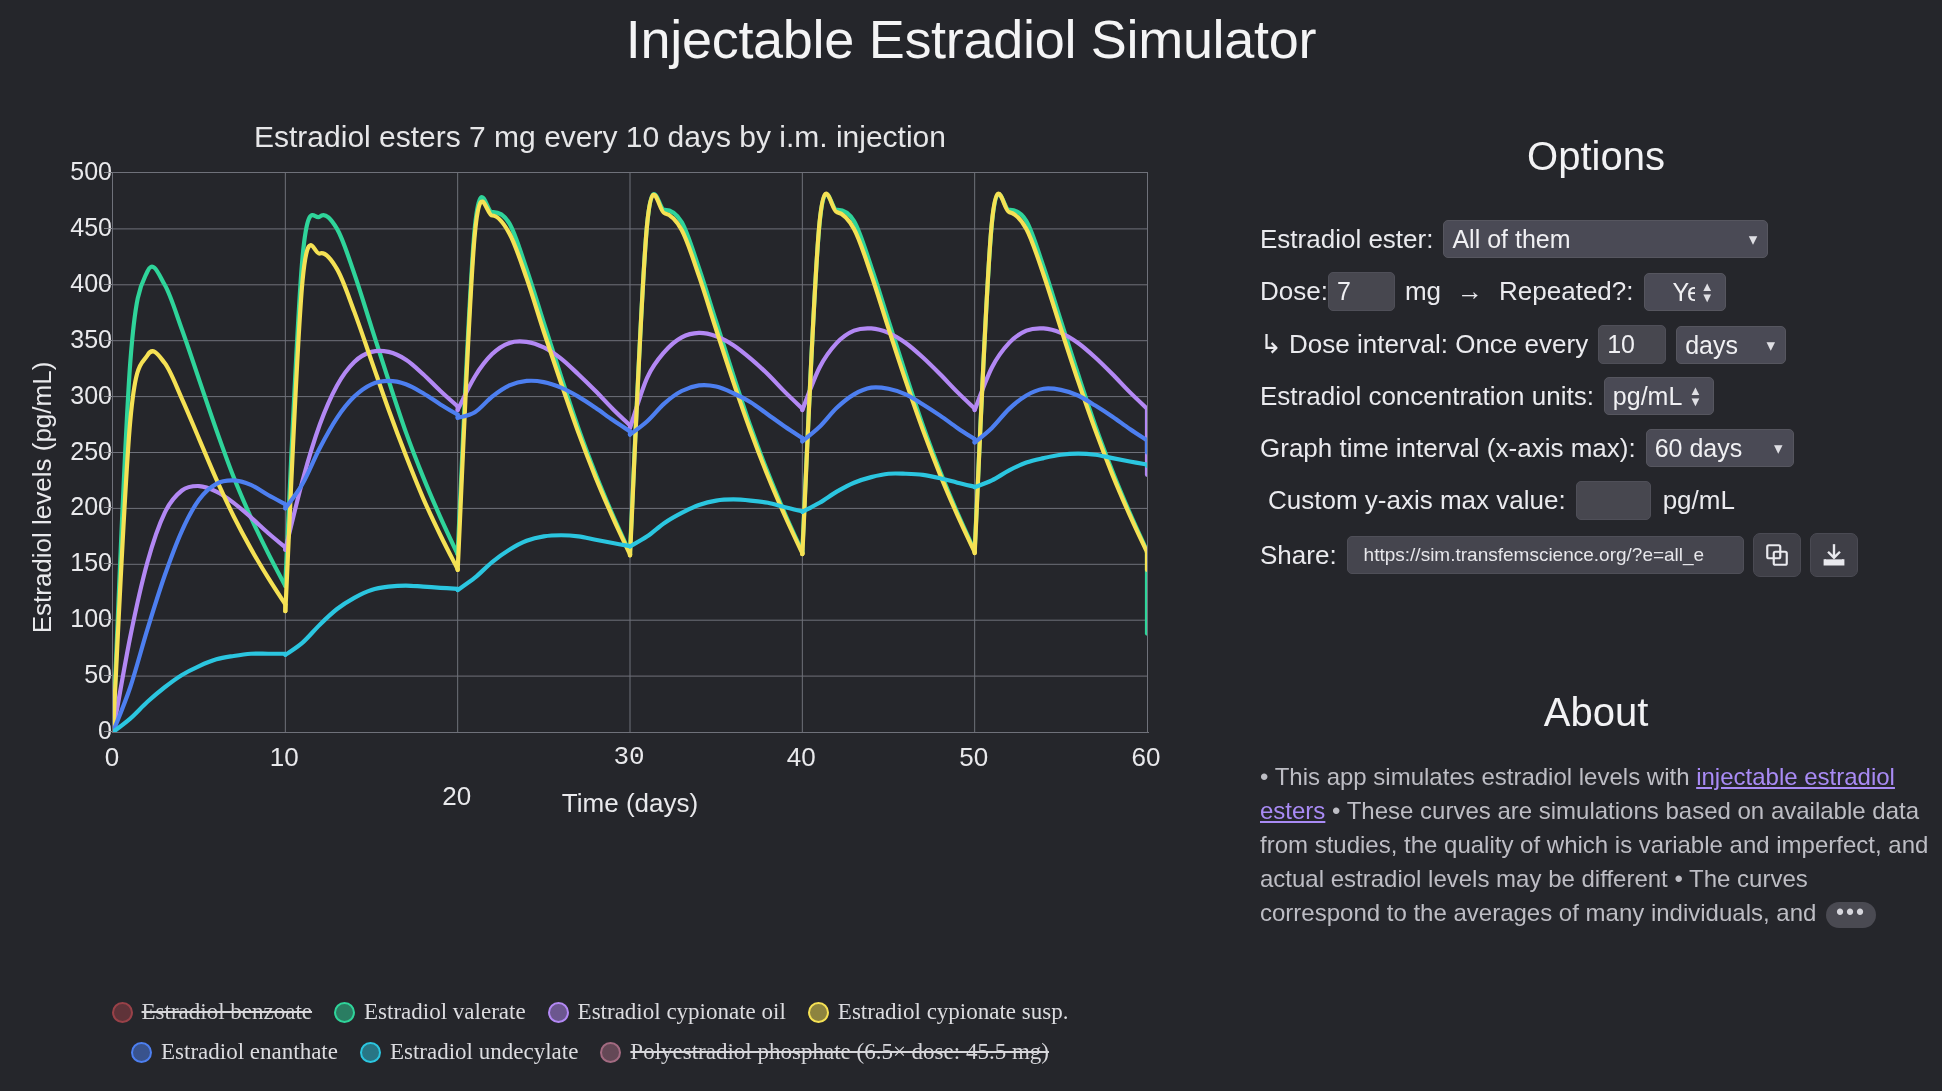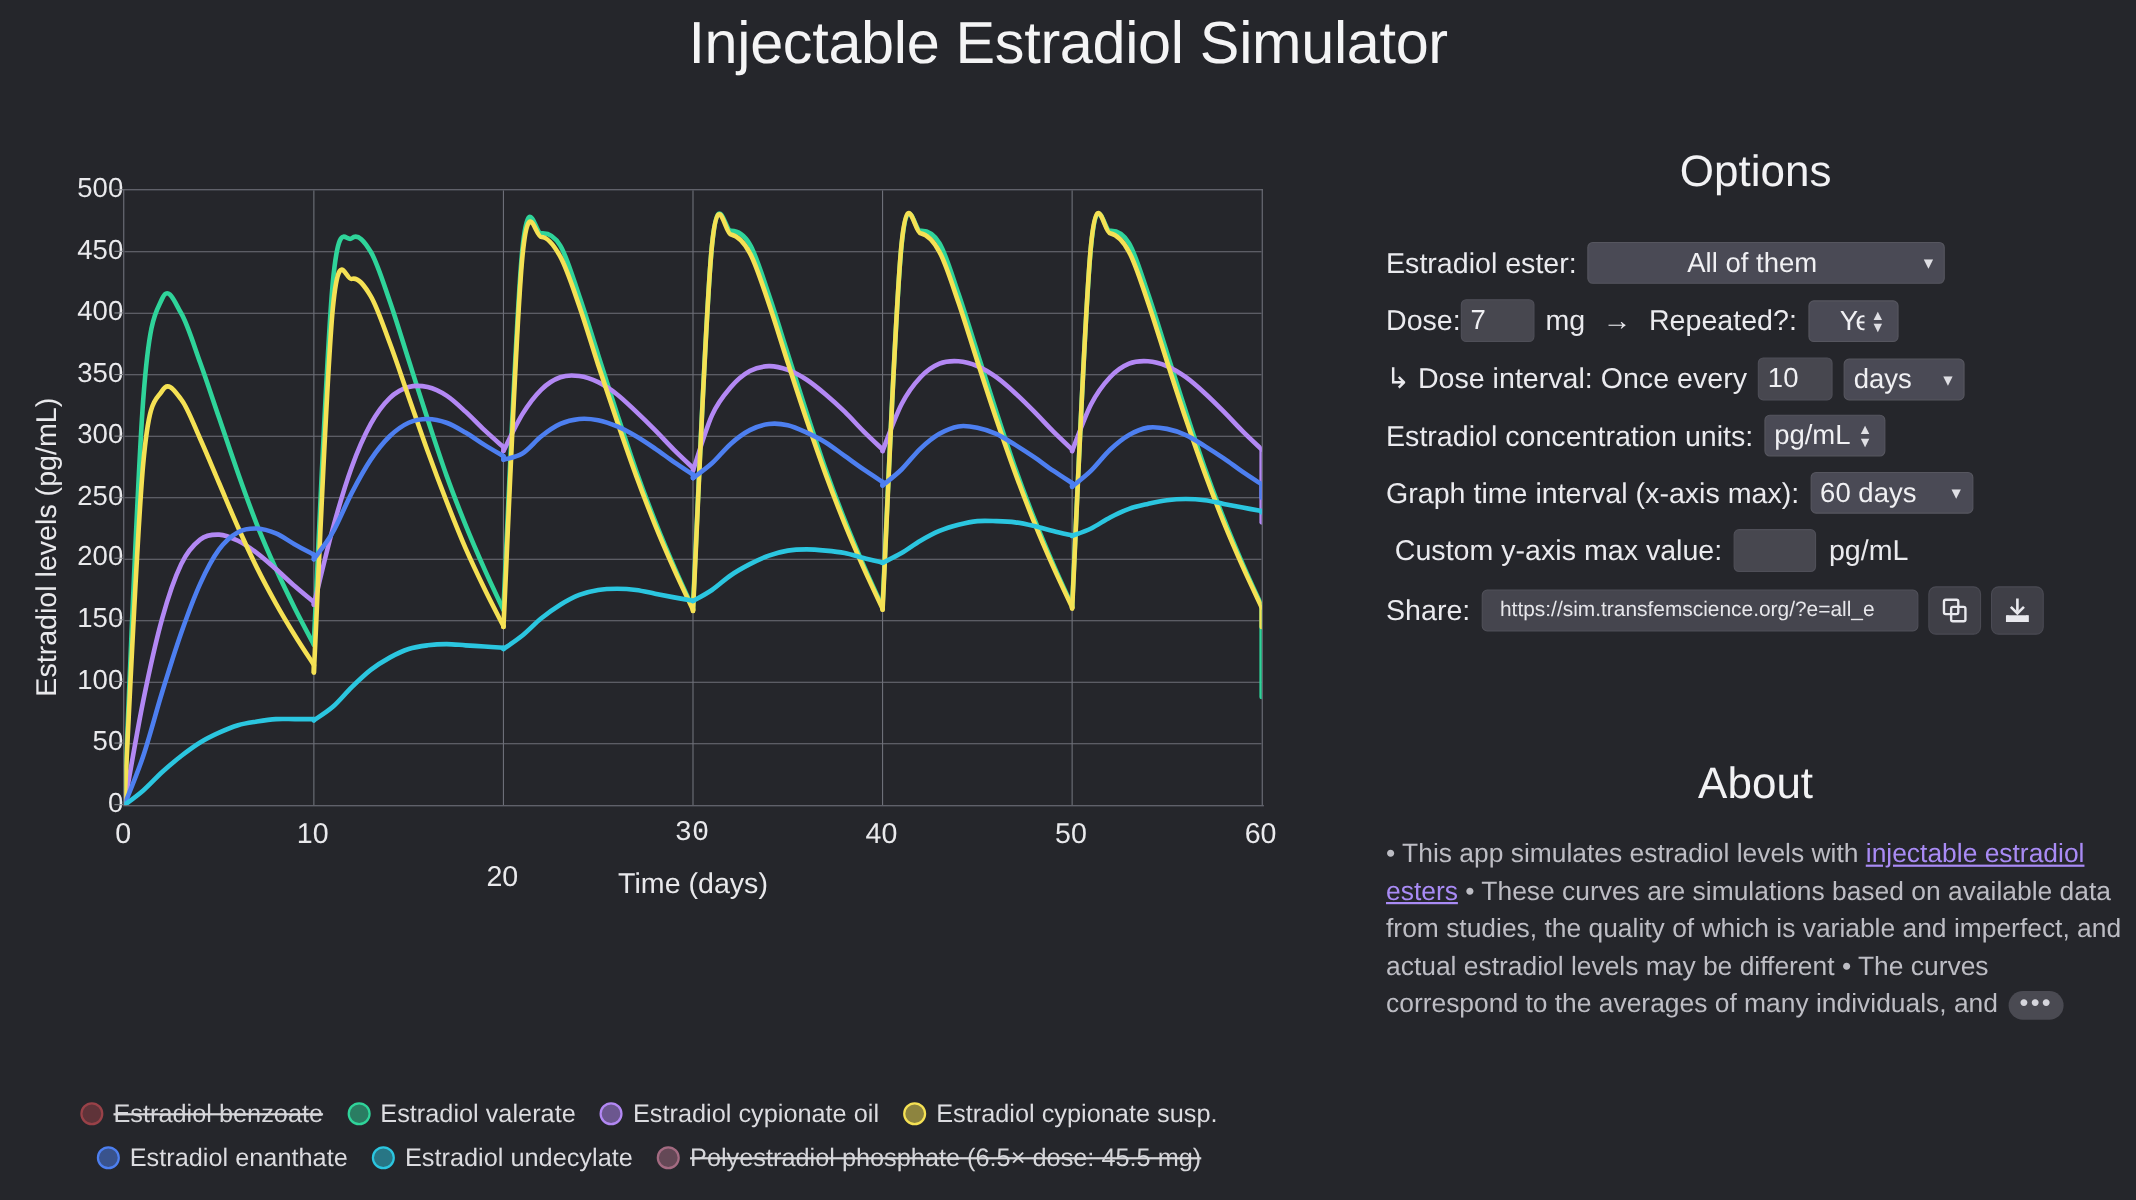--- a/index.html
+++ b/index.html
@@ -56,21 +56,21 @@
     border: 1px solid #6f717a;
     border-bottom: none;
     background: transparent;
   }
   #plot-area svg { display: block; }
   .gridline { stroke: #6f717a; stroke-width: 1; }
   .curve { fill: none; stroke-width: 4.2; stroke-linecap: round; stroke-linejoin: round; }
   .baseline { position: absolute; left: 112px; top: 580px; width: 1037px; height: 1px; background: #6f717a; }
 
   
-  #legend { position: absolute; left: 0; top: 992px; width: 1180px; }
+  #legend { position: absolute; left: 0; top: 992px; width: 1180px; font-family: Liberation Serif, serif; }
   .legend-row { display: flex; justify-content: center; align-items: center; gap: 22px; height: 40px; }
   .legend-item { display: flex; align-items: center; gap: 9px; cursor: pointer; }
   .legend-dot {
     width: 21px; height: 21px; border-radius: 50%;
     border: 2.5px solid; background: rgba(255,255,255,0.12);
   }
   .legend-text { font-size: 23px; color: #dcdce0; white-space: nowrap; }
   .legend-item.off .legend-text { text-decoration: line-through; color: #d6d6da; }
   .legend-item.off .legend-dot { opacity: 0.62; }
   #options-title {
@@ -105,21 +105,21 @@
   .selwrap > .chev {
     position: absolute; right: 11px; top: 50%; transform: translateY(-50%);
     pointer-events: none; color: #dfdfe4; font-size: 17px; line-height: 1;
   }
   .selwrap > .spin {
     position: absolute; right: 12px; top: 50%; transform: translateY(-50%);
     pointer-events: none; color: #dfdfe4; font-size: 13px; line-height: 0.85;
     display: flex; flex-direction: column; align-items: center;
   }
 
-  #sel-ester { width: 325px; padding-right: 34px; text-align: center; }
+  #sel-ester { width: 325px; padding-right: 34px; }
   #inp-dose { width: 67px; }
   #sel-repeat { width: 82px; padding-right: 30px; padding-left: 28px; }
   #inp-interval { width: 68px; }
   #sel-intervalunit { width: 110px; padding-right: 32px; }
   #sel-units { width: 110px; padding-right: 30px; }
   #sel-xmax { width: 148px; padding-right: 34px; }
   #inp-ymax { width: 75px; height: 39px; }
   #inp-share {
     width: 397px; font-size: 19px; padding: 7px 9px;
     background: #45454e; color: #e6e6ea;
@@ -151,20 +151,21 @@
   }
 </style>
 </head>
 <body>
 
 <div id="app">
 
   <div id="app-title">Injectable Estradiol Simulator</div>
 
   <div id="chart-panel">
+    <div id="chart-title">Estradiol esters 7 mg every 10 days by i.m. injection</div>
 
     <div id="plot-wrap">
       <div id="y-axis-label">Estradiol levels (pg/mL)</div>
 
       <div id="yticks">
           <div class="ytick" style="top: 579px;">0</div>
           <div class="ytick-mark" style="top: 579px;"></div>
           <div class="ytick" style="top: 523.1px;">50</div>
           <div class="ytick-mark" style="top: 523.1px;"></div>
           <div class="ytick" style="top: 467.2px;">100</div>

